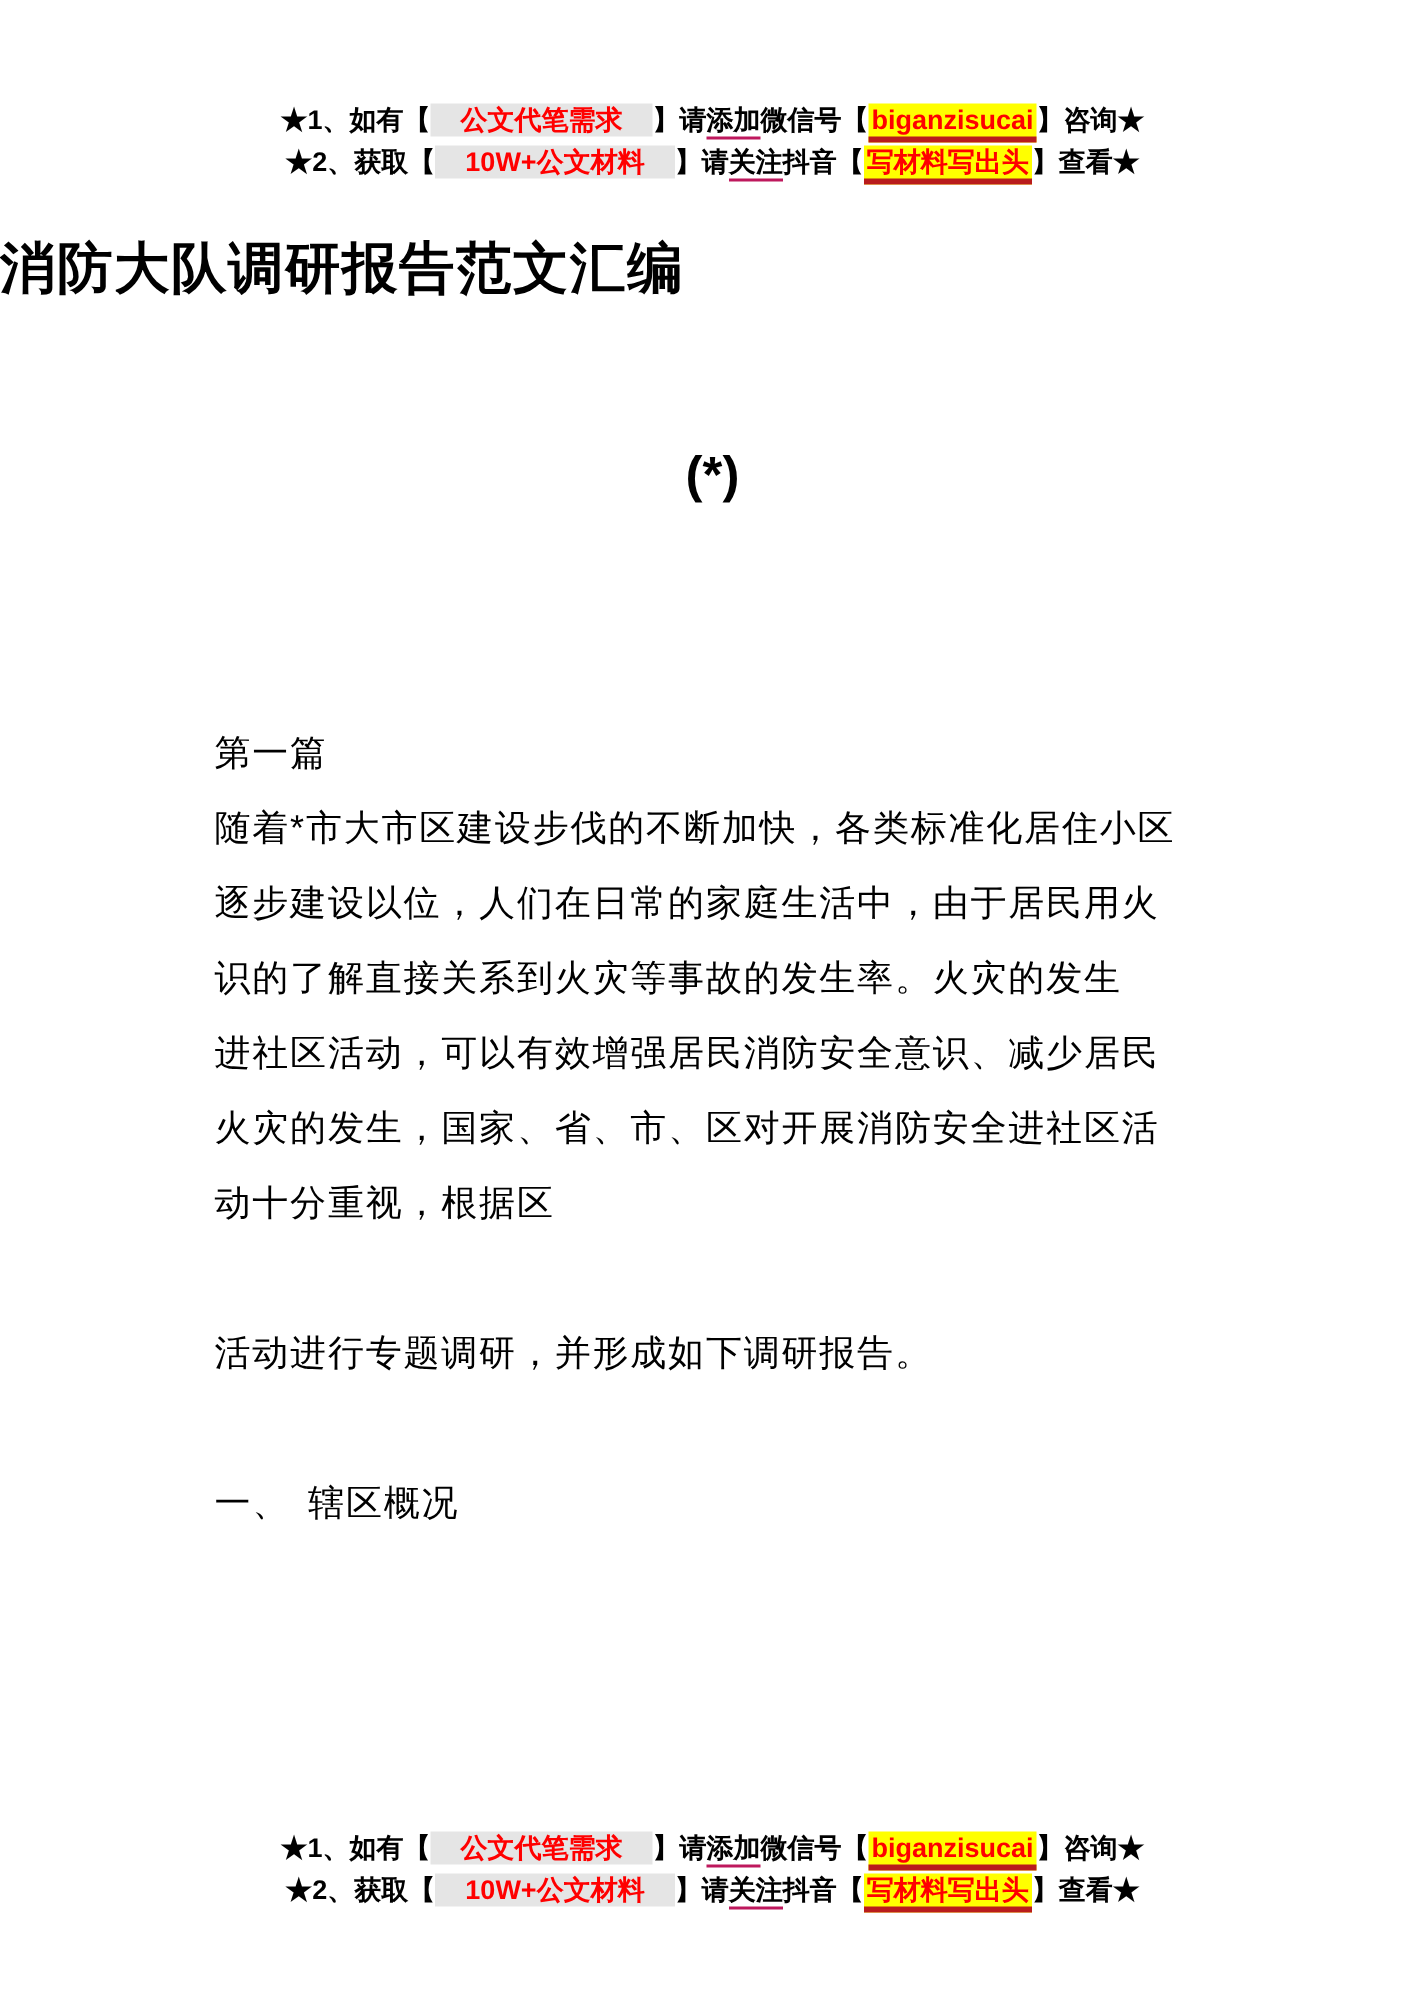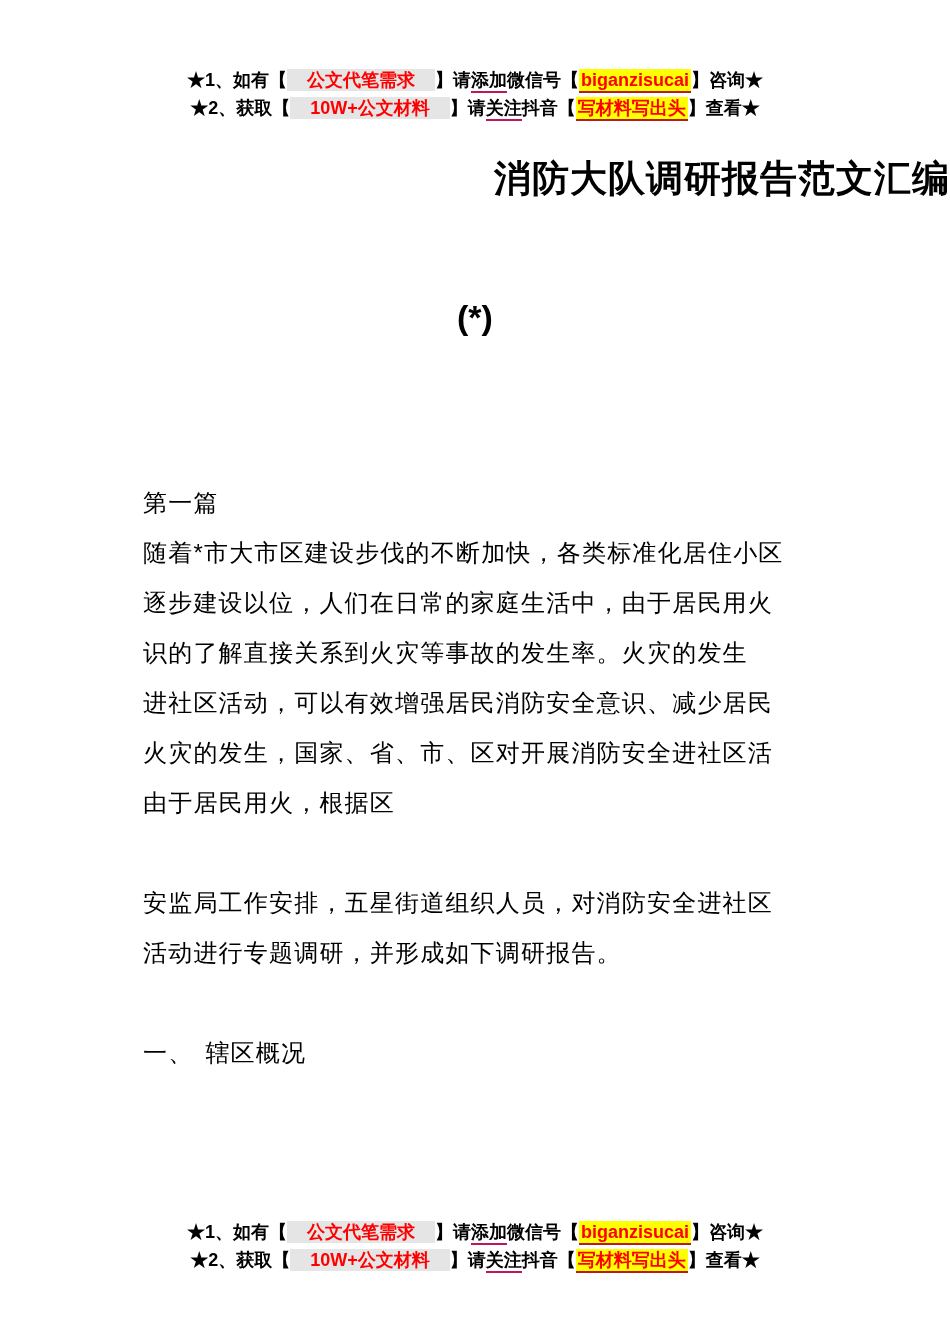--- a/index.html
+++ b/index.html
@@ -24,28 +24,28 @@
     color: #ff0000; background: #e5e5e5;
     padding: 1px 20px;
   }
   .seg-u {
     color: #000;
     border-bottom: 2px solid #be185d;
     padding-bottom: 1px;
   }
   .seg-hl-u {
     color: #ff0000; background: #ffff00;
-    border-bottom: 2px solid #b91c1c;
+    border-bottom: 4px solid #b91c1c;
     padding: 1px 2px;
   }
   .seg-small { font-size: 18px; color: #000; }
   
   .doc-title {
     margin-top: 34px;
-    text-align: right;
+    text-align: left;
     font-size: 37px;
     font-weight: 700;
     letter-spacing: 1px;
     line-height: 46px;
   }
   .star-subtitle {
     margin-top: 92px;
     text-align: center;
     font-size: 34px;
     font-weight: 700;
@@ -86,24 +86,23 @@
 <div class="content">
     <div class="paragraph">
       <div class="text-line">第一篇</div>
     </div>
     <div class="paragraph">
       <div class="text-line">随着*市大市区建设步伐的不断加快，各类标准化居住小区</div>
       <div class="text-line">逐步建设以位，人们在日常的家庭生活中，由于居民用火</div>
       <div class="text-line">识的了解直接关系到火灾等事故的发生率。火灾的发生</div>
       <div class="text-line">进社区活动，可以有效增强居民消防安全意识、减少居民</div>
       <div class="text-line">火灾的发生，国家、省、市、区对开展消防安全进社区活</div>
-      <div class="text-line">由于居民用火，根据区</div>
+      <div class="text-line">动十分重视，根据区</div>
     </div>
     <div class="spaced paragraph">
-      <div class="text-line">安监局工作安排，五星街道组织人员，对消防安全进社区</div>
       <div class="text-line">活动进行专题调研，并形成如下调研报告。</div>
     </div>
     <div class="spaced heading"><span class="heading-num">一、</span><span>辖区概况</span></div>
   </div>
 
 <div class="banner banner-bottom">
   <div class="line"><span class="seg seg-plain">★1、如有【</span><span class="seg seg-hl">公文代笔需求</span><span class="seg seg-plain">】请</span><span class="seg seg-u">添加</span><span class="seg seg-small">微信号</span><span class="seg seg-plain">【</span><span class="seg seg-hl-u">biganzisucai</span><span class="seg seg-plain">】咨询★</span></div>
   <div class="line"><span class="seg seg-plain">★2、获取【</span><span class="seg seg-hl">10W+公文材料</span><span class="seg seg-plain">】请</span><span class="seg seg-u">关注</span><span class="seg seg-small">抖音</span><span class="seg seg-plain">【</span><span class="seg seg-hl-u">写材料写出头</span><span class="seg seg-plain">】查看★</span></div>
 </div>
 

